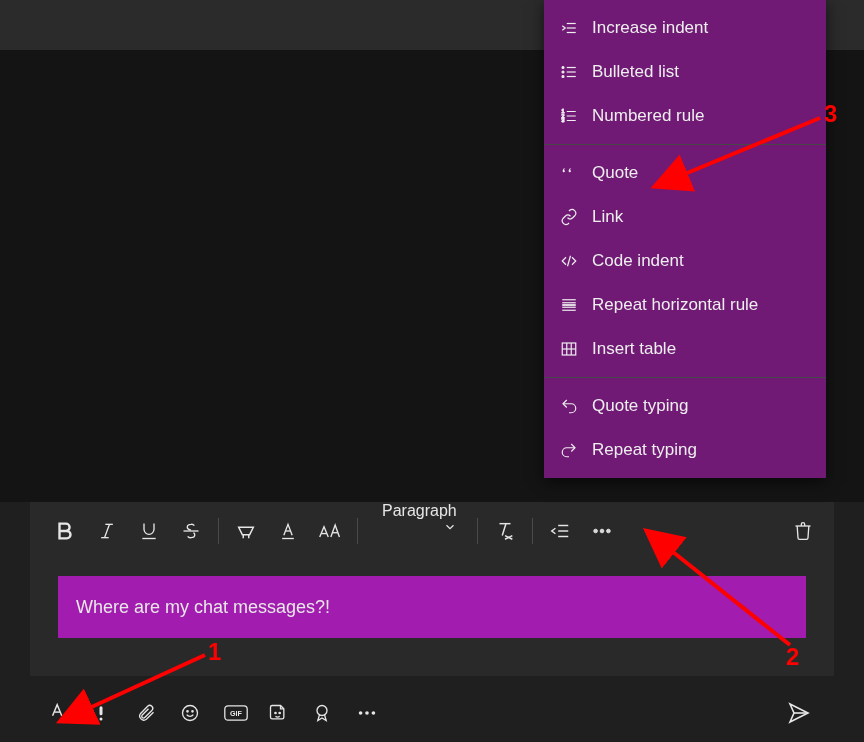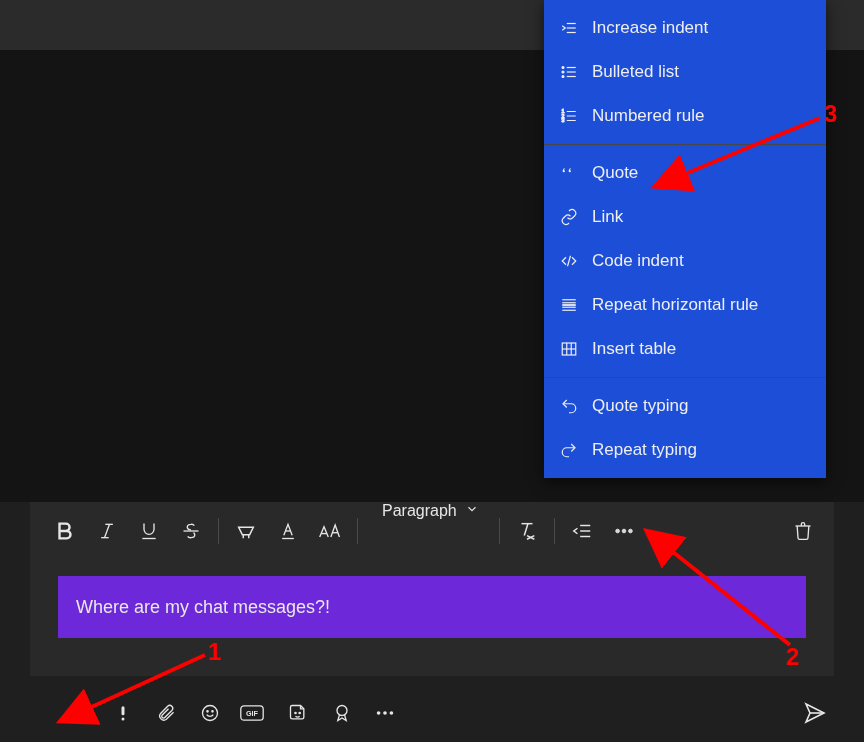--- a/index.html
+++ b/index.html
@@ -5,30 +5,30 @@
   * { box-sizing: border-box; margin: 0; padding: 0; }
   html, body { width: 864px; height: 742px; overflow: hidden; background:#1f1f1f; font-family: "Segoe UI", Arial, sans-serif; color:#e6e6e6; }
   .stage { position:relative; width:864px; height:742px; }
   .topbar { position:absolute; left:0; top:0; width:864px; height:50px; background:#2b2b2b; }
   .darkarea { position:absolute; left:0; top:50px; width:864px; height:452px; background:#141414; }
   .compose-panel { position:absolute; left:30px; top:502px; width:804px; height:174px; background:#292929; }
   .toolbar { position:absolute; left:30px; top:502px; width:804px; height:58px; display:flex; align-items:center; color:#d6d6d6; }
   .tbtn { width:42px; height:58px; display:flex; align-items:center; justify-content:center; cursor:pointer; }
   .tbtn svg { stroke:#e6e6e6; }
   .divider { width:1px; height:26px; background:#4a4a4a; margin:0 6px; }
-  .para-picker { height:58px; display:flex; align-items:flex-start; padding:0 14px 0 18px; color:#e6e6e6; font-size:16px; cursor:pointer; }
+  .para-picker { height:58px; display:flex; align-items:flex-end; padding:0 14px 0 18px; color:#e6e6e6; font-size:16px; cursor:pointer;flex-direction:column; }
   .para-picker .chev { margin-left:8px; }
   .trash-holder { position:absolute; right:10px; top:0; width:42px; height:58px; display:flex; align-items:center; justify-content:center; }
-  .input-box { position:absolute; left:58px; top:576px; width:748px; height:62px; background:#6d28d9; display:flex; align-items:center; padding:0 18px; color:#e8e8e8; font-size:18px; }
+  .input-box { position:absolute; left:58px; top:576px; width:748px; height:62px; background:#a21caf; display:flex; align-items:center; padding:0 18px; color:#e8e8e8; font-size:18px; }
   .bottombar { position:absolute; left:30px; top:690px; width:804px; height:46px; display:flex; align-items:center; }
-  .bbtn { width:40px; height:46px; display:flex; align-items:center; justify-content:flex-end; cursor:pointer; }
+  .bbtn { width:40px; height:46px; display:flex; align-items:center; justify-content:flex-start; cursor:pointer; }
   .bbtn.gap { margin-left:4px; }
   .send-holder { position:absolute; right:6px; top:0; width:42px; height:46px; display:flex; align-items:center; justify-content:center; }
   
-  .menu { position:absolute; left:544px; top:0; width:282px; background:#1d4ed8; box-shadow:0 4px 14px rgba(0,0,0,.6); border-top:none }
+  .menu { position:absolute; left:544px; top:0; width:282px; background:#701a75; box-shadow:0 4px 14px rgba(0,0,0,.6); border-top:none }
   .menu-group { padding:6px 0; }
   .menu-sep { height:1px; background:#474747; }
   .menu-item { height:44px; display:flex; align-items:center; padding:0 16px; color:#eee; font-size:17px; cursor:pointer; }
   .menu-item .mi-icon { width:32px; display:flex; align-items:center; justify-content:flex-start; }
   .menu-item .mi-icon svg { display:block; }
   .menu-item span.label { flex:1; }
   
   .anno { position:absolute; pointer-events:none; }
   .anno text { font-weight:600; fill:#ff0000; font-size:24px; }
 </style>

